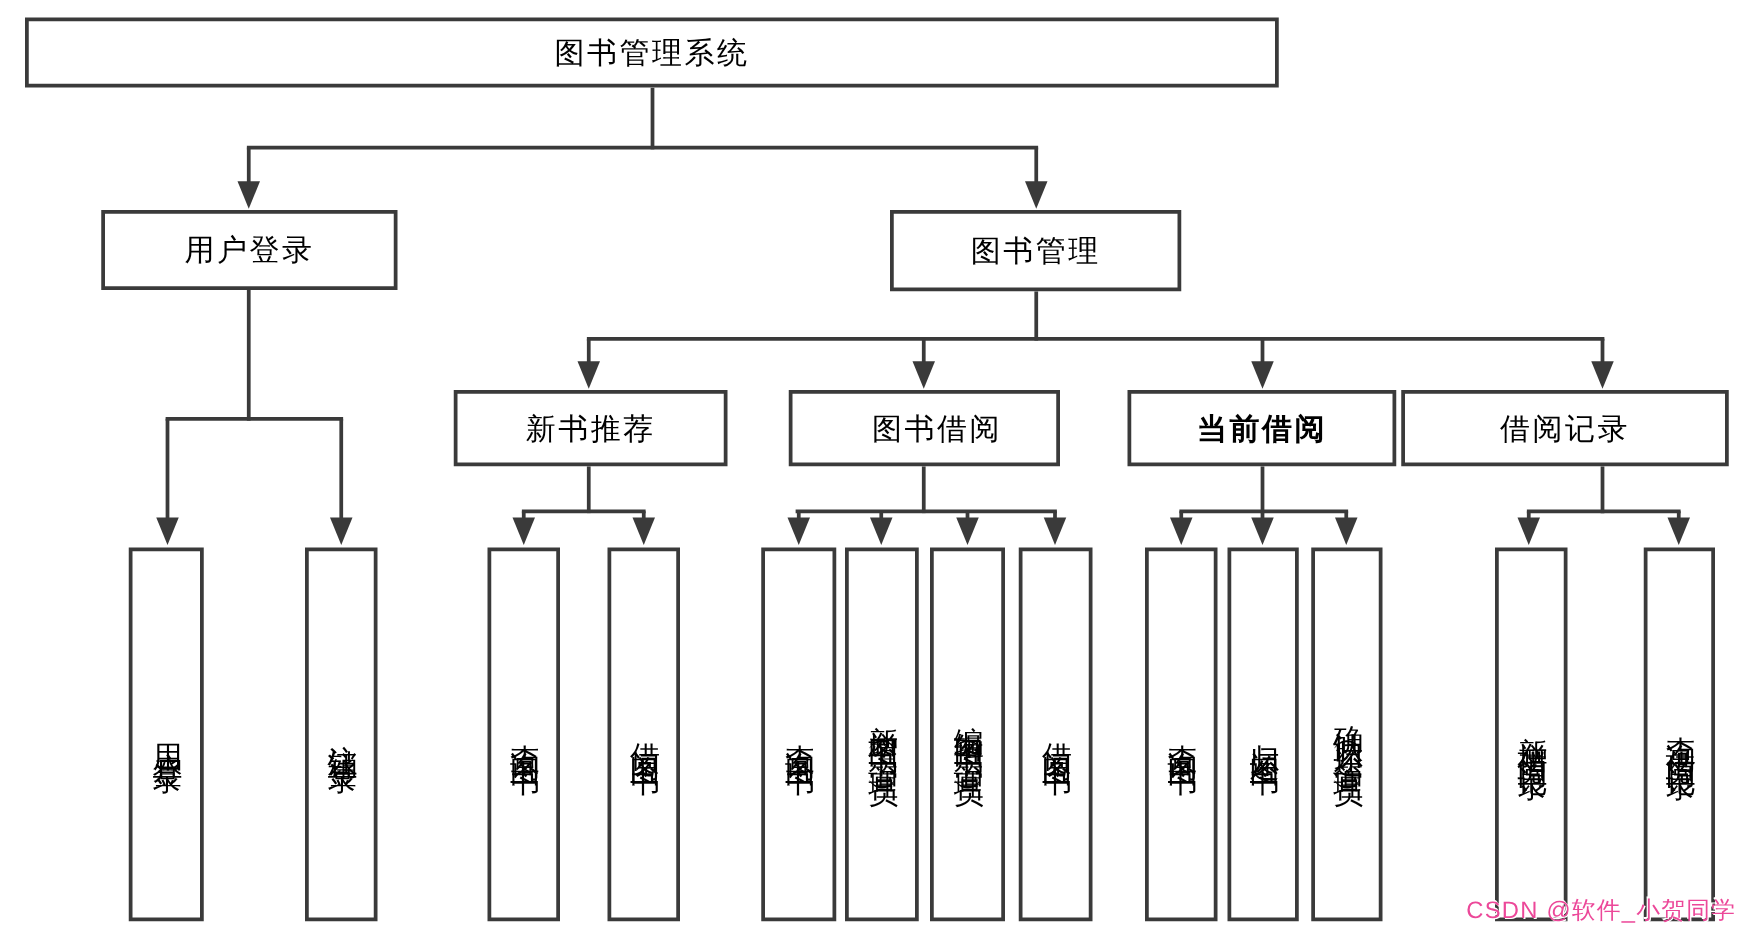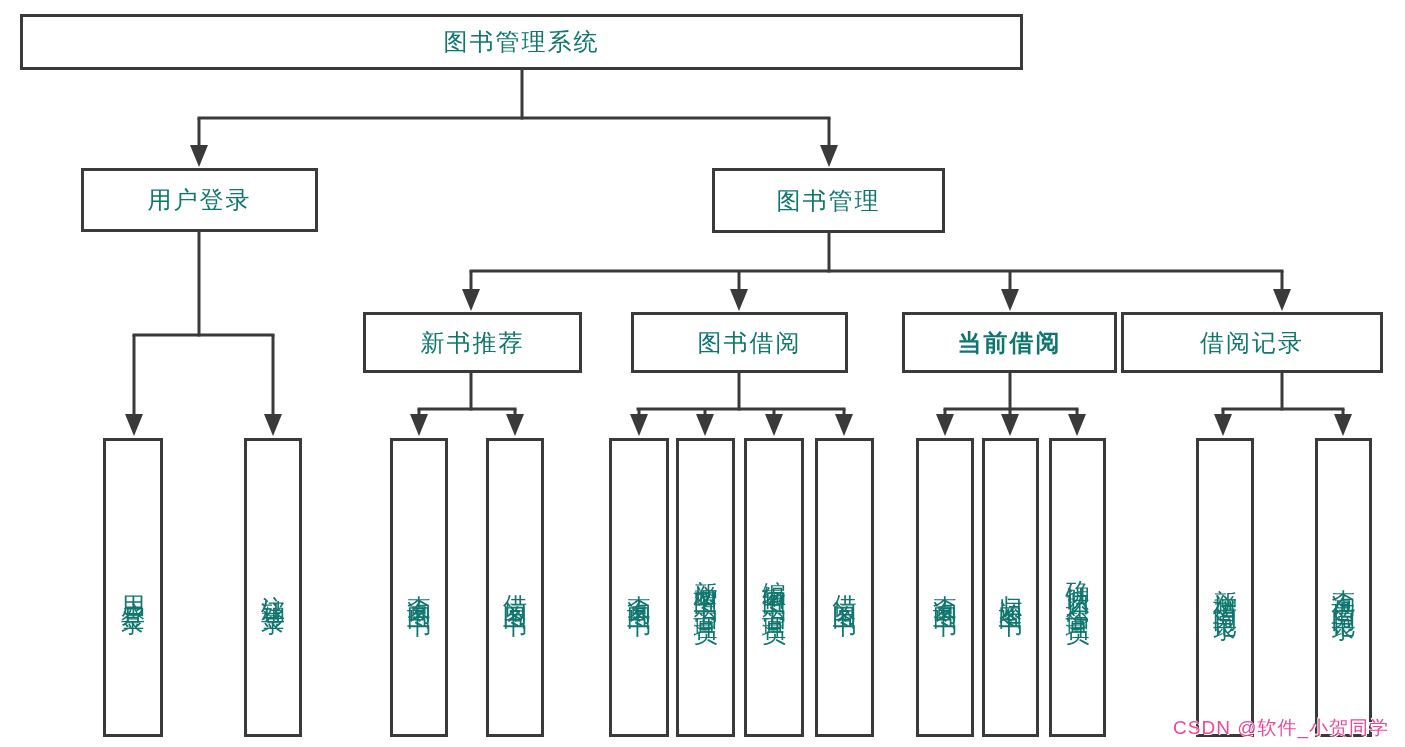--- a/index.html
+++ b/index.html
@@ -18,21 +18,21 @@
     height: 747px;
   }
   .node {
     position: absolute;
     box-sizing: border-box;
     border: 3px solid #3a3a3a;
     background: #ffffff;
     display: flex;
     align-items: center;
     justify-content: center;
-    color: #0f766e;
+    color: #000000;
   }
   .hbox span {
     font-size: 24px;
     letter-spacing: 2px;
     white-space: nowrap;
   }
   .vbox span {
     writing-mode: vertical-rl;
     text-orientation: mixed;
     font-size: 24px;

